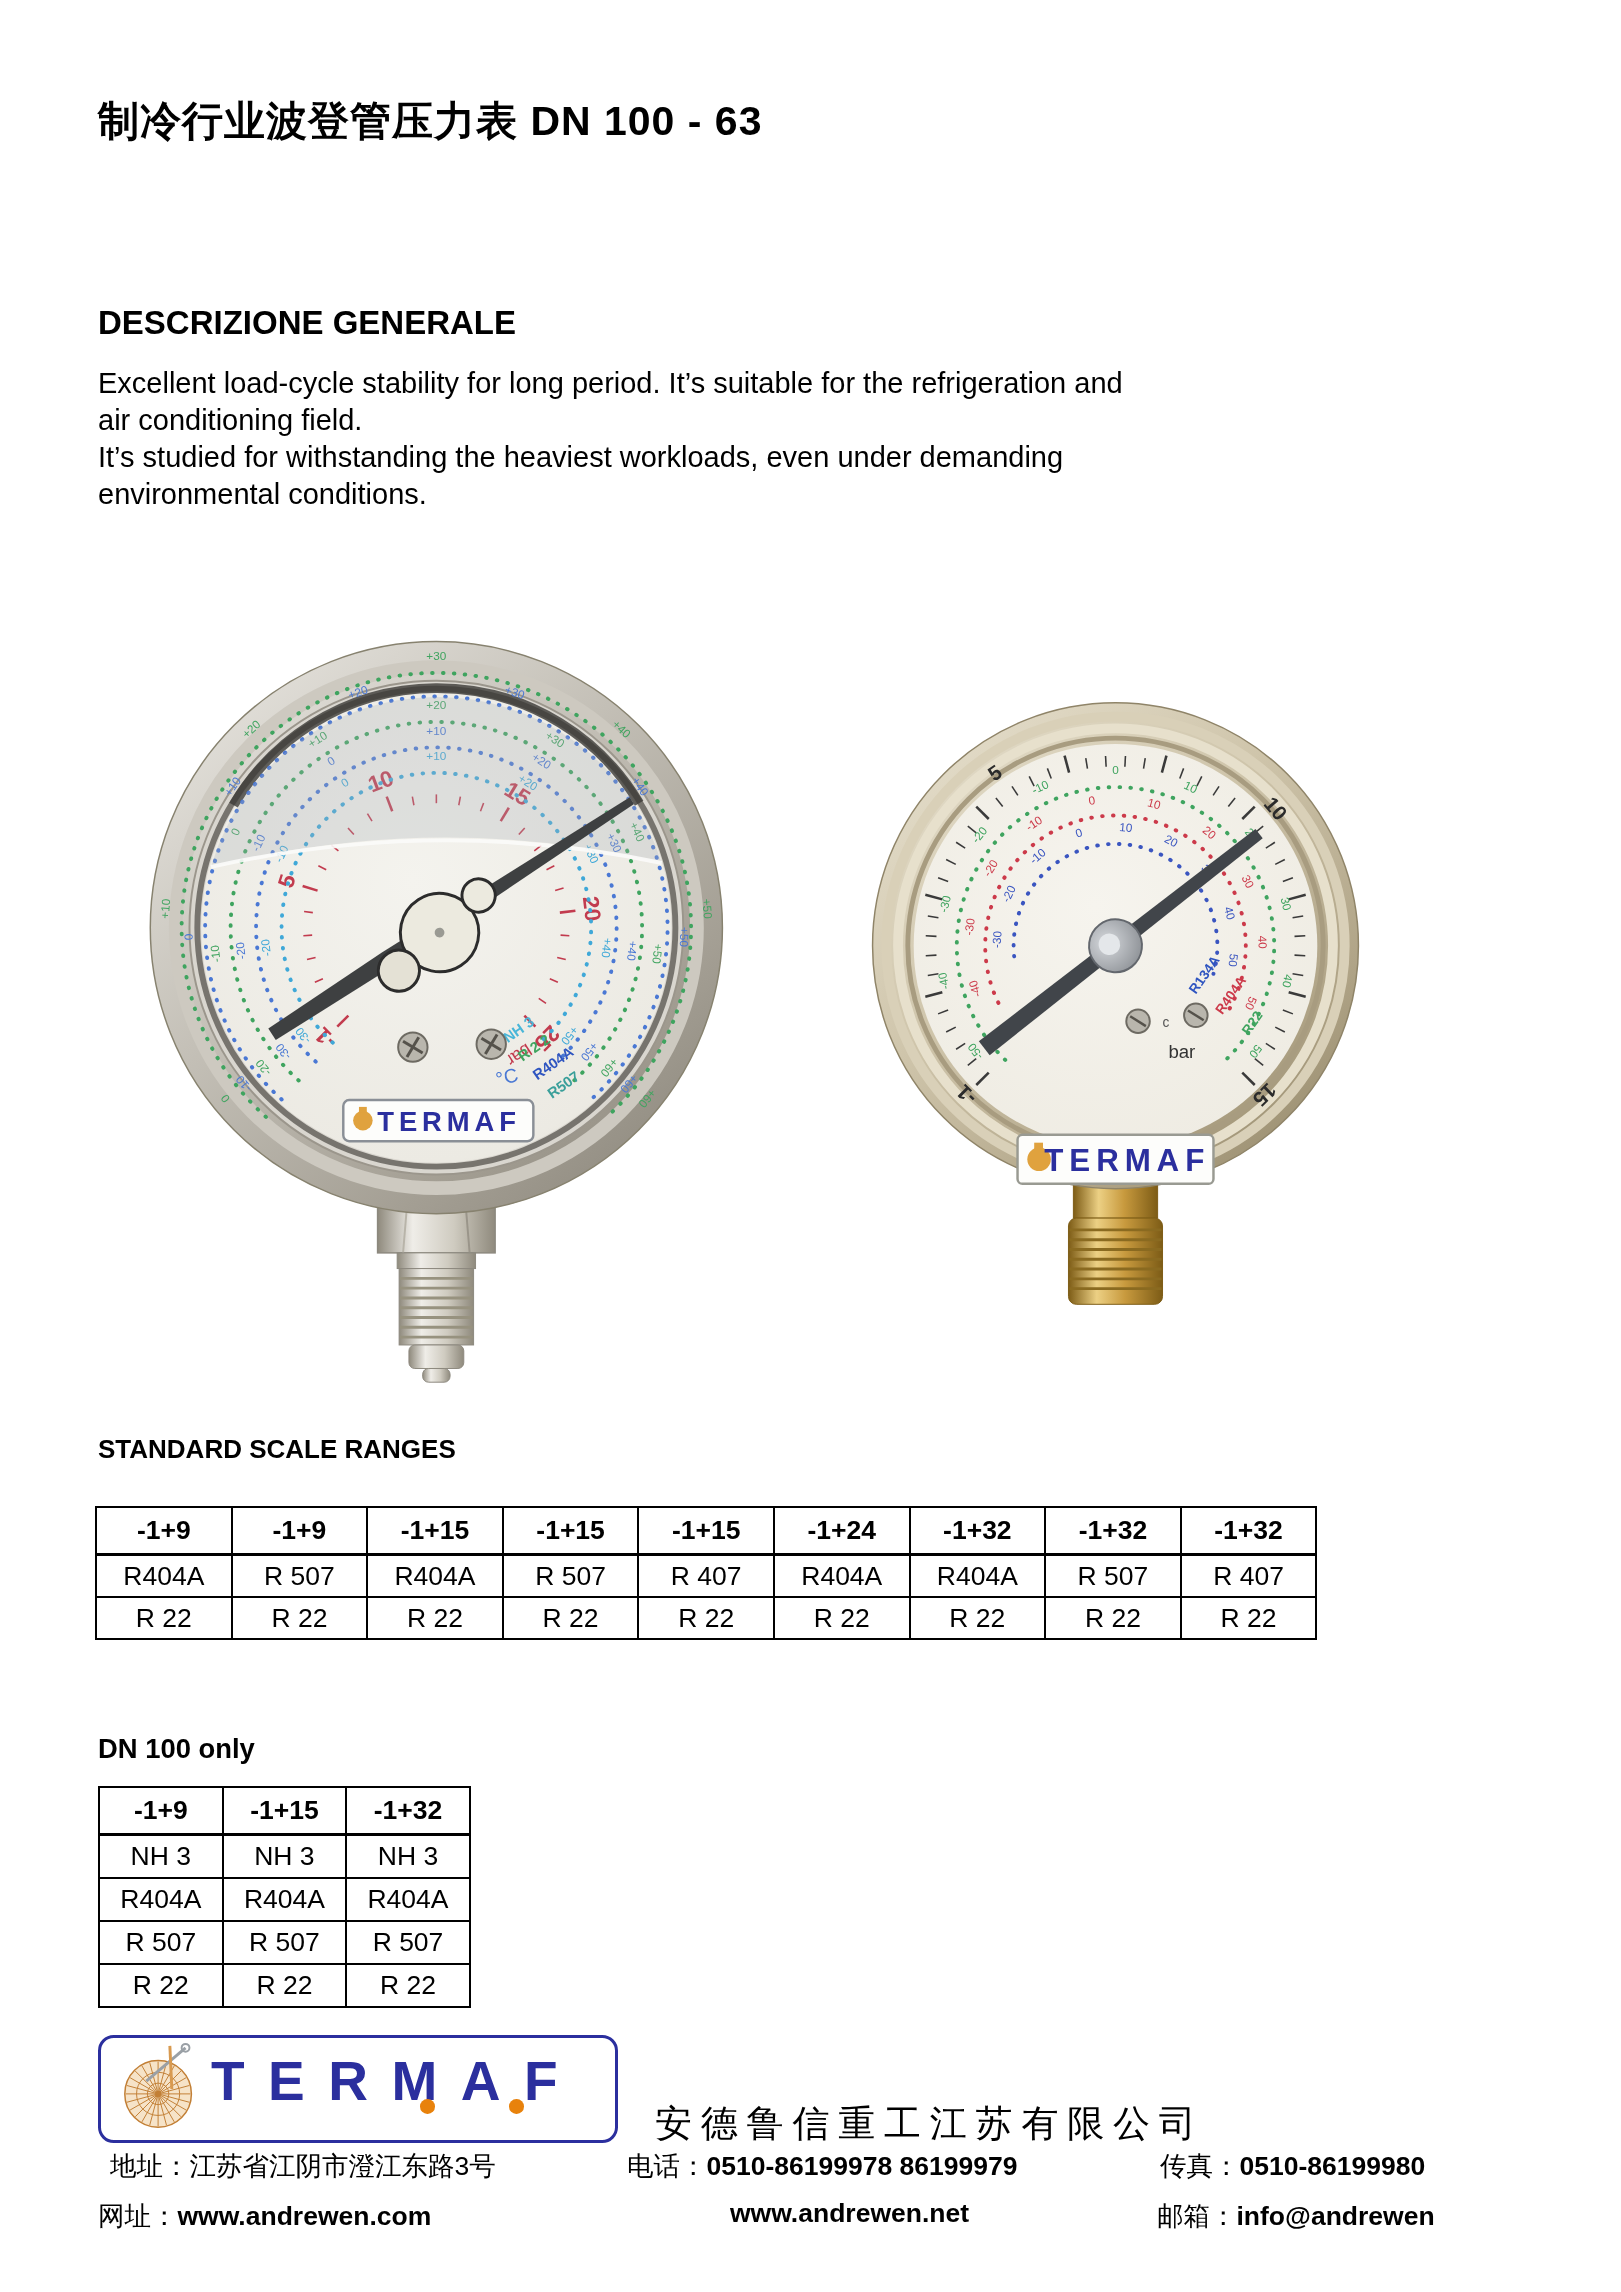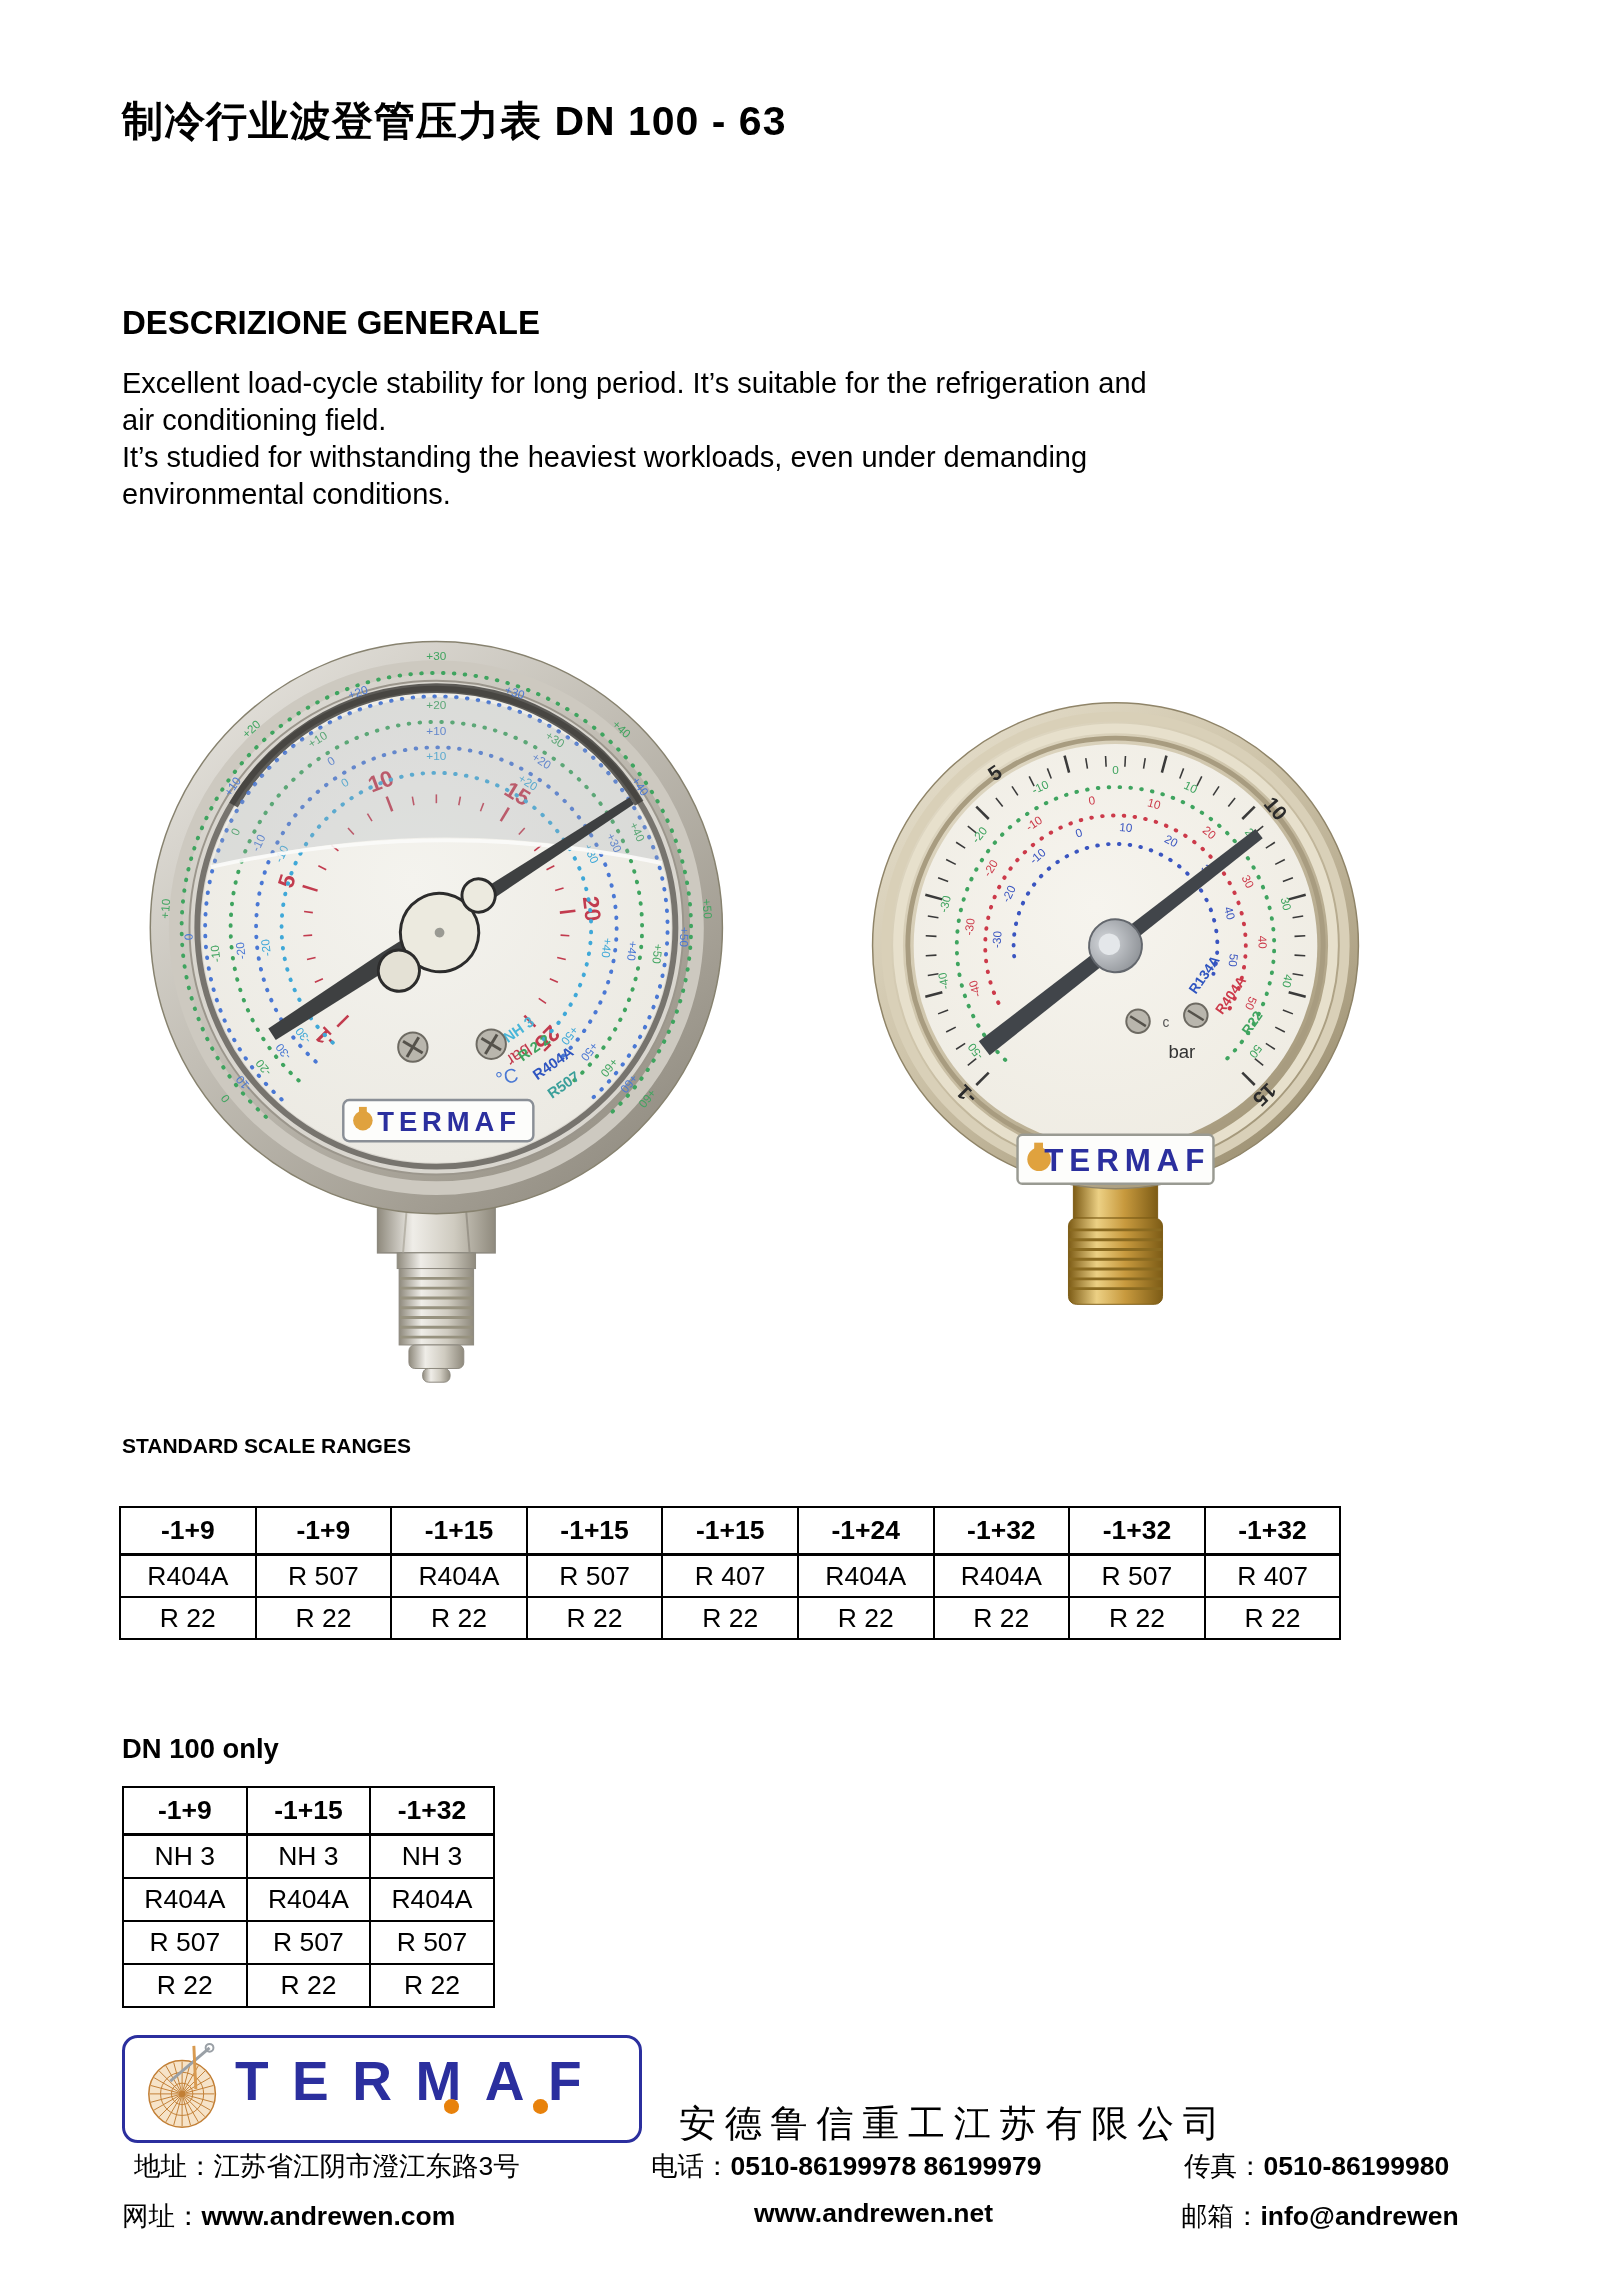--- a/index.html
+++ b/index.html
@@ -1,22 +1,22 @@
 <!DOCTYPE html>
 <html><head>
 <meta charset="utf-8">
 <style>
   html,body{margin:0;padding:0;background:#888;}
   .page{position:relative;width:1621px;height:2293px;background:#ffffff;
         font-family:"Liberation Sans",sans-serif;color:#000;overflow:hidden;}
-  .abs{position:absolute;margin-left:24px;}
+  .abs{position:absolute;}
   .page-title{left:98px;top:94px;font-size:41px;font-weight:bold;letter-spacing:1px;}
   .sec-heading{left:98px;top:304px;font-size:33px;font-weight:bold;}
   .desc{left:98px;top:365px;font-size:29px;line-height:37px;}
-  .ranges-heading{left:98px;top:1434px;font-size:21px;font-weight:bold;}
+  .ranges-heading{left:98px;top:1434px;font-size:26px;font-weight:bold;}
   .dn100-heading{left:98px;top:1733px;font-size:27.4px;font-weight:bold;}
   table.scales{border-collapse:collapse;background:#fff;padding-left:37px;}
   table.scales th,table.scales td{border:2px solid #000;text-align:center;
         font-size:26.5px;padding:0 9.8px;}
   table.scales th{font-weight:bold;border-bottom-width:3.9px;}
   table.scales{border:2.9px solid #000;}
   #scale-table{left:95px;top:1506px;}
   #scale-table th{width:114px;height:45px;}
   #scale-table td{height:40px;}
   #dn100-table{left:98px;top:1786px;}

